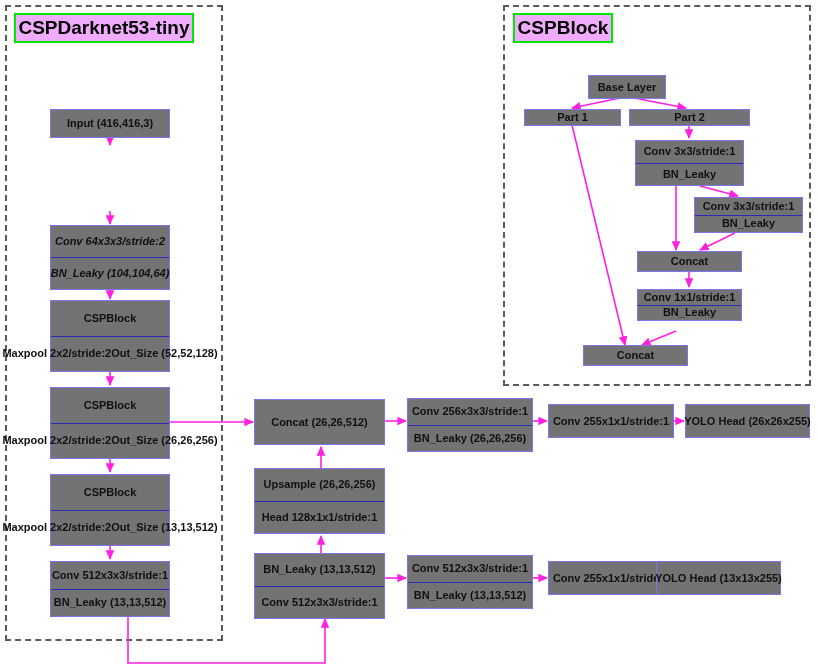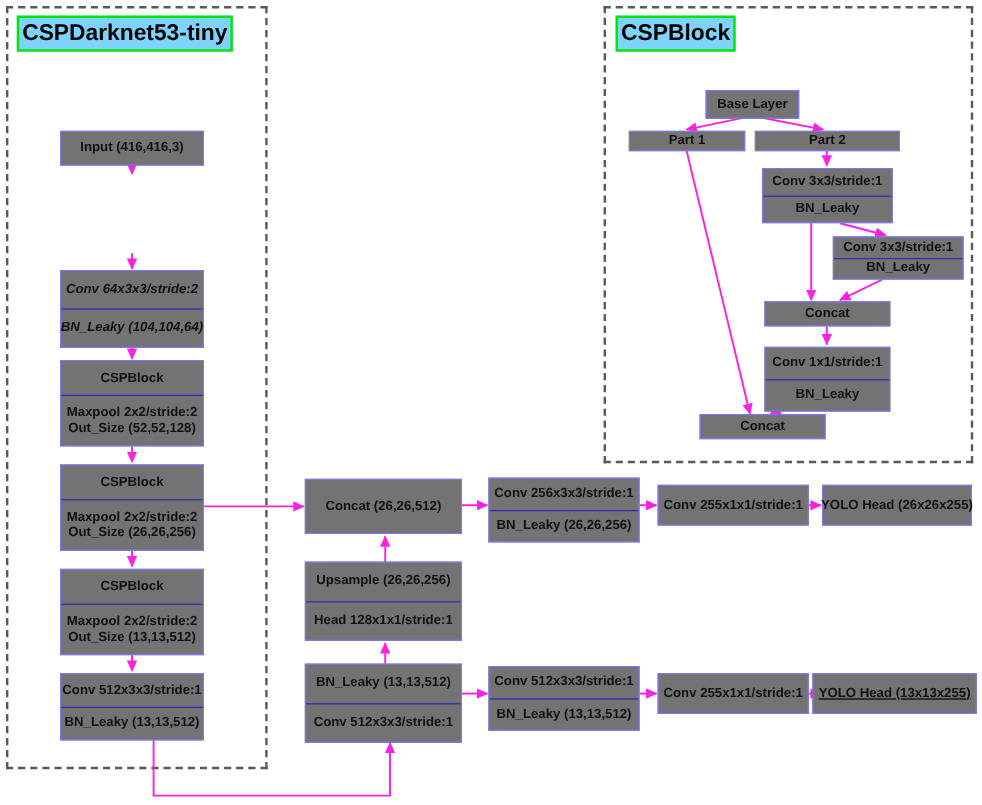--- a/index.html
+++ b/index.html
@@ -23,21 +23,21 @@
   }
   .panel{
     position:absolute;
     border:2px dashed #5a5a5a;
     box-sizing:border-box;
     z-index:0;
   }
   .panel-title{
     position:absolute;
     border:2px solid #00e800;
-    background:#7dd3fc;
+    background:#f0abfc;
     box-sizing:border-box;
     font-weight:bold;
     font-size:19px;
     color:#000000;
     display:flex;
     align-items:center;
     justify-content:center;
     padding:2px 8px;
     white-space:nowrap;
     z-index:3;
@@ -61,21 +61,20 @@
     font-weight:bold;
     white-space:nowrap;
     padding:0 3px;
     text-align:center;
     line-height:1.15;
   }
   .node .row.sep{
     border-top:1.6px solid #2a2ab4;
   }
   .node .row.two-line{
-    flex-direction:column;
     justify-content:center;
   }
   .node .row.two-line span{display:block;}
 </style>
 </head>
 <body>
 
 <div id="canvas">
 
   <div class="panel" style="left:5px;top:5px;width:218px;height:636px;"></div>
@@ -206,21 +205,21 @@
 
   <div class="node" style="left:407px;top:555px;width:126px;height:54px;">
     <div class="row">Conv 512x3x3/stride:1</div>
     <div class="row sep">BN_Leaky (13,13,512)</div>
   </div>
 
   <div class="node" style="left:548px;top:561px;width:126px;height:34px;">
     <div class="row">Conv 255x1x1/stride:1</div>
   </div>
 
-  <div class="node" style="left:677px;top:561px;width:137px;height:34px;text-decoration:underline;">
+  <div class="node" style="left:656px;top:561px;width:125px;height:34px;">
     <div class="row">YOLO Head (13x13x255)</div>
   </div>
 
   <div class="node" style="left:588px;top:75px;width:78px;height:24px;">
     <div class="row">Base Layer</div>
   </div>
 
   <div class="node" style="left:524px;top:109px;width:97px;height:17px;">
     <div class="row">Part 1</div>
   </div>
@@ -236,21 +235,21 @@
 
   <div class="node" style="left:694px;top:197px;width:109px;height:36px;">
     <div class="row">Conv 3x3/stride:1</div>
     <div class="row sep">BN_Leaky</div>
   </div>
 
   <div class="node" style="left:637px;top:251px;width:105px;height:21px;">
     <div class="row">Concat</div>
   </div>
 
-  <div class="node" style="left:637px;top:289px;width:105px;height:54px;">
+  <div class="node" style="left:637px;top:289px;width:105px;height:32px;">
     <div class="row">Conv 1x1/stride:1</div>
     <div class="row sep">BN_Leaky</div>
   </div>
 
   <div class="node" style="left:583px;top:345px;width:105px;height:21px;">
     <div class="row">Concat</div>
   </div>
 
 </div>
 

